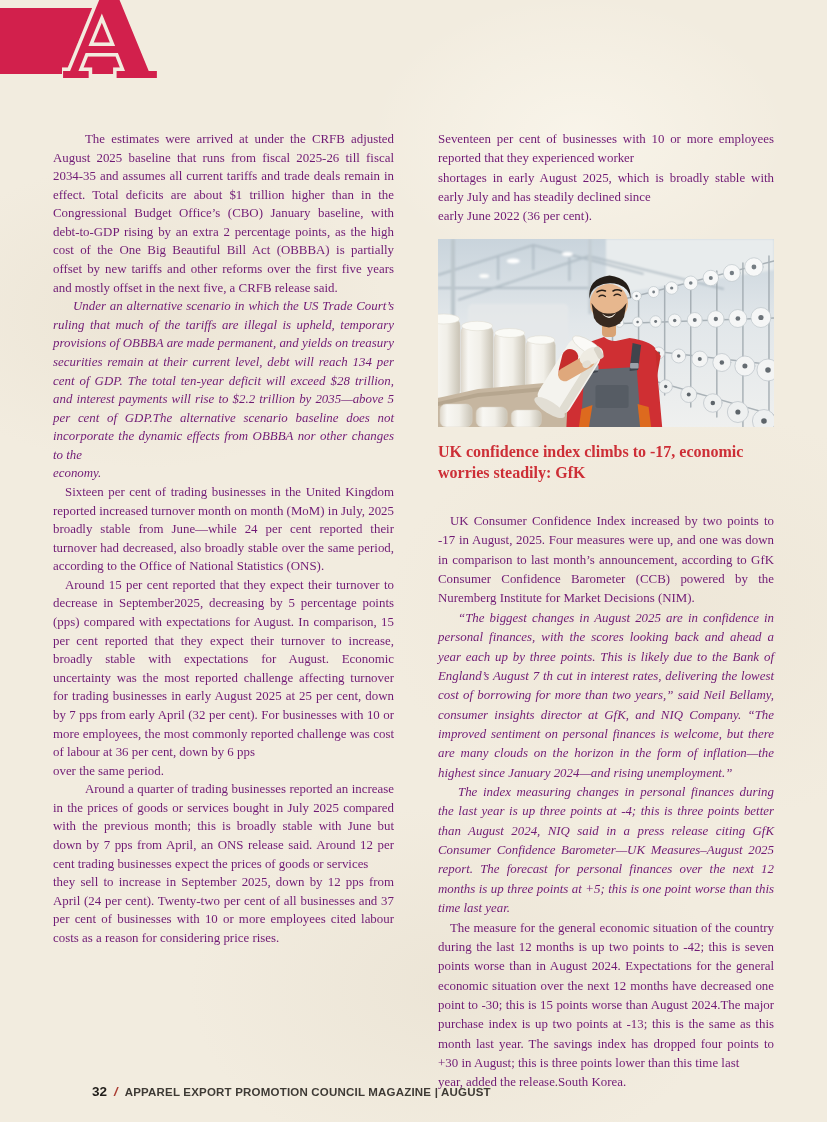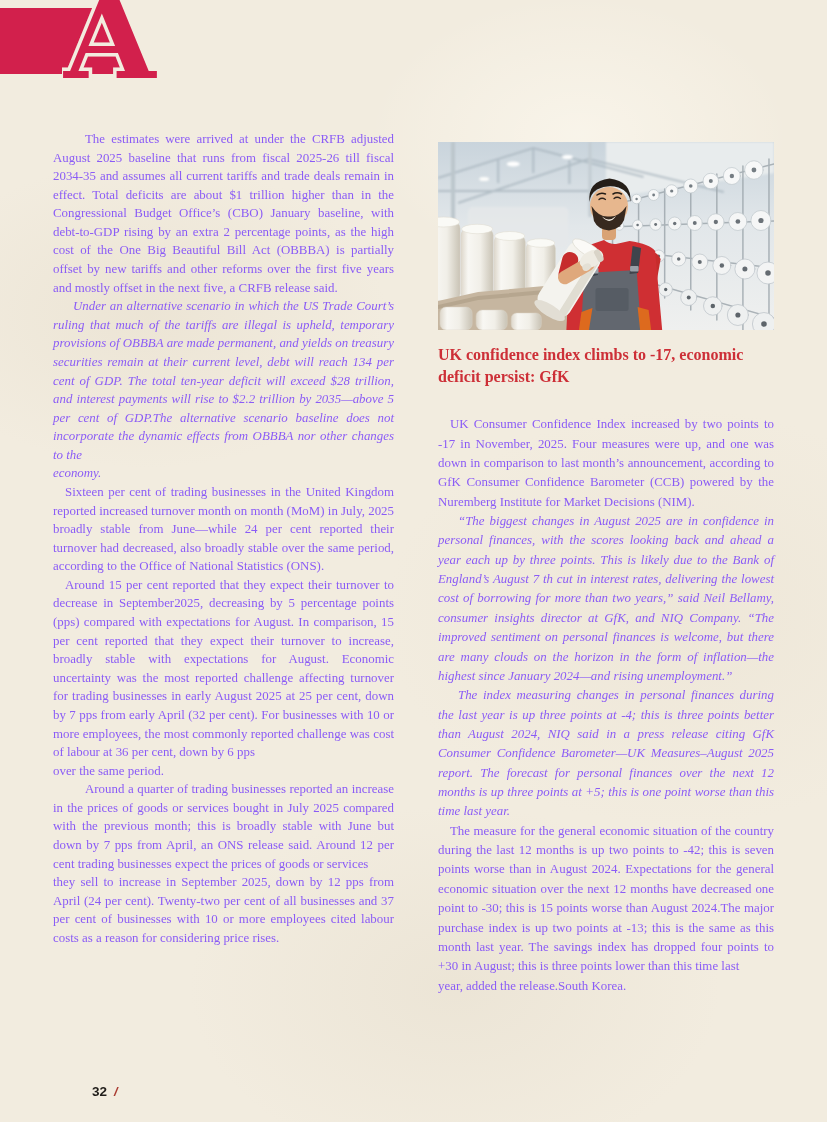--- a/index.html
+++ b/index.html
@@ -16,21 +16,21 @@
   
   .logo{position:absolute;left:0;top:0;width:190px;height:110px;}
   .logo-rect{position:absolute;left:0;top:8px;width:125px;height:66px;background:#d2204c;}
   .logo-a{position:absolute;left:62px;top:-14px;}
   
   .content{position:absolute;left:53px;top:130px;width:721px;display:flex;gap:44px;}
   .col{display:block;}
   .col-left{width:341px;}
   .col-right{width:336px;}
   p.body{
-    margin:0;font-size:12.9px;line-height:1.44;color:#8b5cf6;
+    margin:0;font-size:12.9px;line-height:1.44;color:#701a75;
     text-align:justify;white-space:pre-line;
   }
   .col-right p.body{line-height:1.5;}
   .ti-0{text-indent:0;}
   .ti-1{text-indent:12px;}
   .ti-2{text-indent:20px;font-style:italic;}
   .ti-3{text-indent:32px;}
   h2.article-heading{
     font-family:"Liberation Serif", serif;font-weight:600;
     color:#cd2f37;font-size:16px;line-height:1.35;margin:0;text-align:left;
@@ -65,20 +65,23 @@
     <p class="body ti-2">Under an alternative scenario in which the US Trade Court’s ruling that much of the tariffs are illegal is upheld, temporary provisions of OBBBA are made permanent, and yields on treasury securities remain at their current level, debt will reach 134 per cent of GDP. The total ten-year deficit will exceed $28 trillion, and interest payments will rise to $2.2 trillion by 2035—above 5 per cent of GDP.The alternative scenario baseline does not incorporate the dynamic effects from OBBBA nor other changes to the
 economy.</p>
     <p class="body ti-1">Sixteen per cent of trading businesses in the United Kingdom reported increased turnover month on month (MoM) in July, 2025 broadly stable from June—while 24 per cent reported their turnover had decreased, also broadly stable over the same period, according to the Office of National Statistics (ONS).</p>
     <p class="body ti-1">Around 15 per cent reported that they expect their turnover to decrease in September2025, decreasing by 5 percentage points (pps) compared with expectations for August. In comparison, 15 per cent reported that they expect their turnover to increase, broadly stable with expectations for August. Economic uncertainty was the most reported challenge affecting turnover for trading businesses in early August 2025 at 25 per cent, down by 7 pps from early April (32 per cent). For businesses with 10 or more employees, the most commonly reported challenge was cost of labour at 36 per cent, down by 6 pps
 over the same period.</p>
     <p class="body ti-3">Around a quarter of trading businesses reported an increase in the prices of goods or services bought in July 2025 compared with the previous month; this is broadly stable with June but down by 7 pps from April, an ONS release said. Around 12 per cent trading businesses expect the prices of goods or services
 they sell to increase in September 2025, down by 12 pps from April (24 per cent). Twenty-two per cent of all businesses and 37 per cent of businesses with 10 or more employees cited labour costs as a reason  for considering price rises.</p>
   </div>
 
   <div class="col col-right">
+    <p class="body ti-0">Seventeen per cent of businesses with 10 or more employees reported that they experienced worker
+shortages in early August 2025, which is broadly stable with early July and has steadily declined since
+early June 2022 (36 per cent).</p>
 
     <figure class="photo">
       <svg viewBox="0 0 670 376" preserveAspectRatio="none" role="img">
         <defs>
           <linearGradient id="bgG" x1="0" y1="0" x2="0" y2="1">
             <stop offset="0" stop-color="#c9d4dc"></stop>
             <stop offset="0.45" stop-color="#e2e7ea"></stop>
             <stop offset="1" stop-color="#eff0ef"></stop>
           </linearGradient>
           <linearGradient id="cylG" x1="0" y1="0" x2="1" y2="0">
@@ -262,26 +265,27 @@
           <rect x="236" y="244" width="80" height="27" rx="13" fill="#dfa87c" transform="rotate(-30 276 258)"></rect>
           <g transform="rotate(-28 306 234)">
             <ellipse cx="306" cy="234" rx="25" ry="16" fill="#eeebe2"></ellipse>
             <ellipse cx="290" cy="244" rx="9" ry="7" fill="#e4e0d5"></ellipse>
             <rect x="316" y="222" width="12" height="26" rx="5" fill="#d9d4c8"></rect>
           </g>
         </g>
       </svg>
     </figure>
 
-    <h2 class="article-heading">UK confidence index climbs to -17, economic deficit persist: GfK</h2>
-    <p class="body ti-1">UK Consumer Confidence Index increased by two points to -17 in November, 2025. Four measures were up, and one was down in comparison to last month’s announcement, according to GfK Consumer Confidence Barometer (CCB) powered by the Nuremberg Institute for Market Decisions (NIM).</p>
+    <h2 class="article-heading">UK confidence index climbs to -17, economic worries steadily: GfK</h2>
+    <p class="body ti-1">UK Consumer Confidence Index increased by two points to -17 in August, 2025. Four measures were up, and one was down in comparison to last month’s announcement, according to GfK Consumer Confidence Barometer (CCB) powered by the Nuremberg Institute for Market Decisions (NIM).</p>
     <p class="body ti-2">“The biggest changes in August 2025 are in confidence in personal finances, with the scores looking back and ahead a year each up by three points. This is likely due to the Bank of England’s August 7 th  cut in interest rates, delivering the lowest cost of borrowing for more than two years,” said Neil Bellamy, consumer insights director at GfK, and NIQ Company. “The improved sentiment on personal finances is welcome, but there are many clouds on the horizon in the form of inflation—the highest since January 2024—and rising unemployment.”</p>
     <p class="body ti-2">The index measuring changes in personal finances during the last year is up three points at -4; this is three points better than August 2024, NIQ said in a press release citing GfK Consumer Confidence  Barometer—UK Measures–August 2025 report. The forecast for personal finances over the next 12 months is up three points at +5; this is one point worse than this time last year.</p>
     <p class="body ti-1">The measure for the general economic situation of the country during the last 12 months is up two points to -42; this is seven points worse than in August 2024. Expectations for the general economic situation over the next 12 months have decreased one point to -30; this is 15 points worse than August 2024.The major purchase index is up two points at -13; this is the same as this month last year. The savings index has dropped four points to +30 in August; this is three points lower than this time last
 year, added the release.South Korea.</p>
   </div>
 
 </div>
 
 <div class="footer">
   <span class="page-num">32</span>
   <span class="slash">/</span>
+  <span class="label">APPAREL EXPORT PROMOTION COUNCIL MAGAZINE | AUGUST</span>
 </div>
 
 </body></html>

